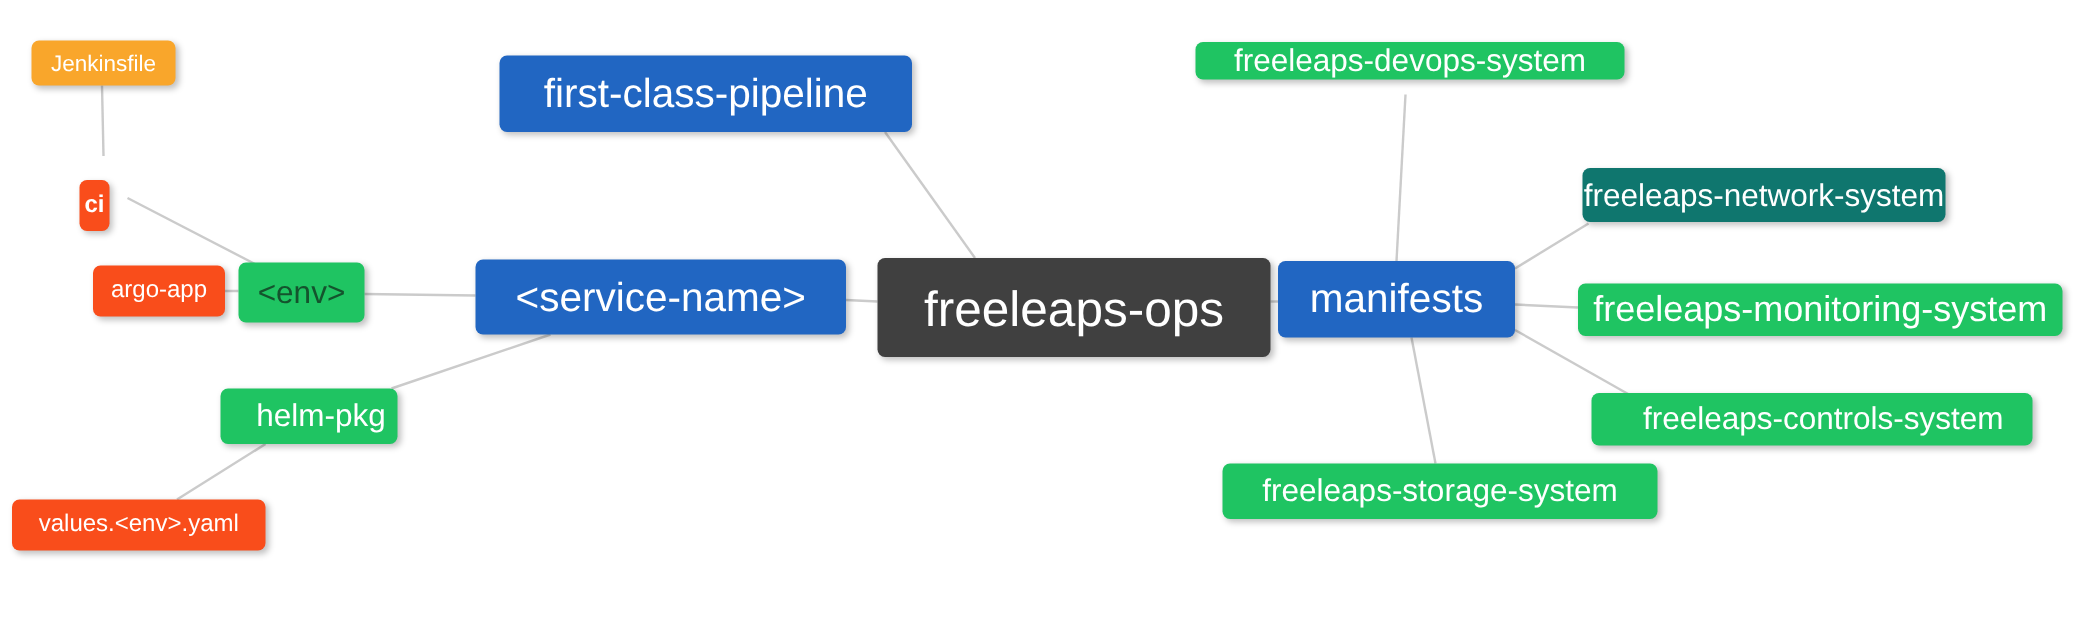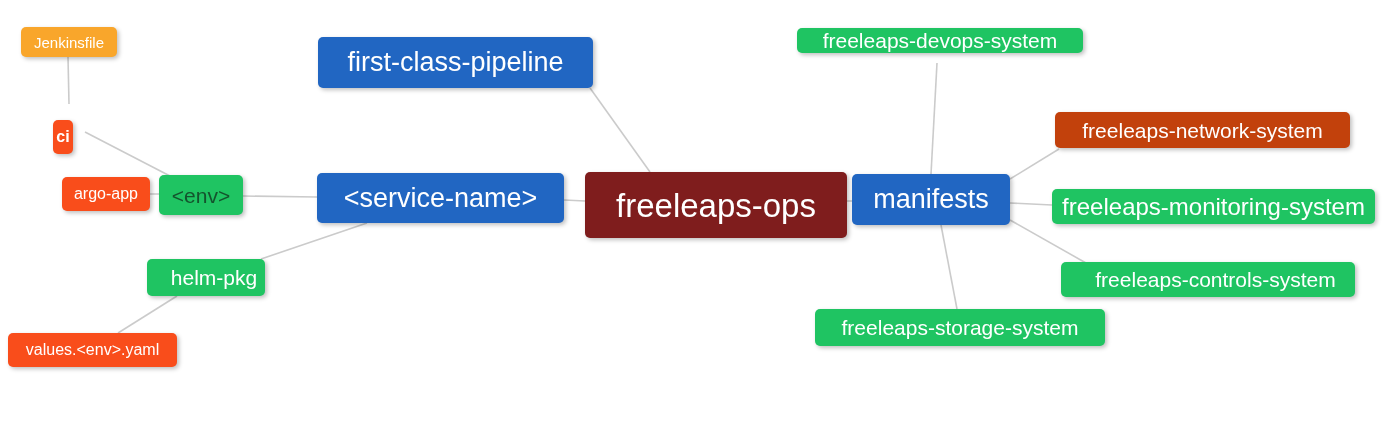--- a/index.html
+++ b/index.html
@@ -57,23 +57,23 @@
       <line x1="1010" y1="220" x2="1086" y2="263" stroke="#cbcbcb" stroke-width="1.6"></line>
       <line x1="941" y1="225" x2="957" y2="309" stroke="#cbcbcb" stroke-width="1.6"></line>
     </svg>
   <div id="nodes">
       <div class="node" style="left: 21px; top: 27px; width: 96px; height: 30px; font-size: 15px; background: rgb(249, 166, 43); color: rgb(255, 255, 255);">Jenkinsfile</div>
       <div class="node" style="left: 53px; top: 120px; width: 20px; height: 34px; font-size: 16px; background: rgb(249, 77, 27); color: rgb(255, 255, 255); font-weight: bold;">ci</div>
       <div class="node" style="left: 32px; top: 177px; width: 88px; height: 34px; font-size: 16px; background: rgb(249, 77, 27); color: rgb(255, 255, 255); margin-left: 30px;">argo-app</div>
       <div class="node" style="left: 159px; top: 175px; width: 84px; height: 40px; font-size: 21px; background: rgb(31, 196, 98); color: #14532d;">&lt;env&gt;</div>
       <div class="node" style="left: 147px; top: 259px; width: 118px; height: 37px; font-size: 21px; background: rgb(31, 196, 98); color: rgb(255, 255, 255); padding-left: 16px;">helm-pkg</div>
       <div class="node" style="left: 8px; top: 333px; width: 169px; height: 34px; font-size: 16px; background: rgb(249, 77, 27); color: rgb(255, 255, 255);">values.&lt;env&gt;.yaml</div>
-      <div class="node" style="left: 318px; top: 37px; width: 275px; height: 51px; font-size: 27px; background: rgb(33, 102, 194); color: rgb(255, 255, 255);">first-class-pipeline</div>
+      <div class="node" style="left: 333px; top: 37px; width: 275px; height: 51px; font-size: 27px; background: rgb(33, 102, 194); color: rgb(255, 255, 255);">first-class-pipeline</div>
       <div class="node" style="left: 317px; top: 173px; width: 247px; height: 50px; font-size: 27px; background: rgb(33, 102, 194); color: rgb(255, 255, 255);">&lt;service-name&gt;</div>
-      <div class="node" style="left: 585px; top: 172px; width: 262px; height: 66px; font-size: 33px; background: #7f1d1d; color: rgb(255, 255, 255);">freeleaps-ops</div>
+      <div class="node" style="left: 585px; top: 172px; width: 262px; height: 66px; font-size: 33px; background: #404040; color: rgb(255, 255, 255);">freeleaps-ops</div>
       <div class="node" style="left: 852px; top: 174px; width: 158px; height: 51px; font-size: 27px; background: rgb(33, 102, 194); color: rgb(255, 255, 255);">manifests</div>
       <div class="node" style="left: 797px; top: 28px; width: 286px; height: 25px; font-size: 21px; background: rgb(31, 196, 98); color: rgb(255, 255, 255);">freeleaps-devops-system</div>
-      <div class="node" style="left: 1055px; top: 112px; width: 295px; height: 36px; font-size: 21px; background: #c2410c; color: rgb(255, 255, 255);">freeleaps-network-system</div>
+      <div class="node" style="left: 1055px; top: 112px; width: 242px; height: 36px; font-size: 21px; background: #0f766e; color: rgb(255, 255, 255);">freeleaps-network-system</div>
       <div class="node" style="left: 1052px; top: 189px; width: 323px; height: 35px; font-size: 24px; background: rgb(31, 196, 98); color: rgb(255, 255, 255);">freeleaps-monitoring-system</div>
       <div class="node" style="left: 1061px; top: 262px; width: 294px; height: 35px; font-size: 21px; background: rgb(31, 196, 98); color: rgb(255, 255, 255); padding-left: 15px;">freeleaps-controls-system</div>
       <div class="node" style="left: 815px; top: 309px; width: 290px; height: 37px; font-size: 21px; background: rgb(31, 196, 98); color: rgb(255, 255, 255);">freeleaps-storage-system</div>
     </div>
 </div>
 
 </body></html>

